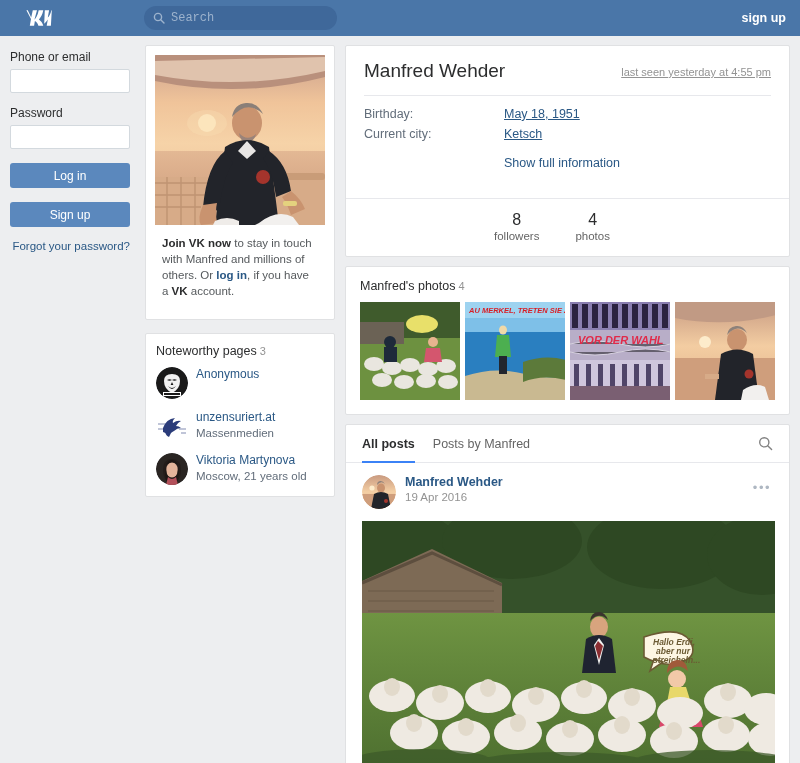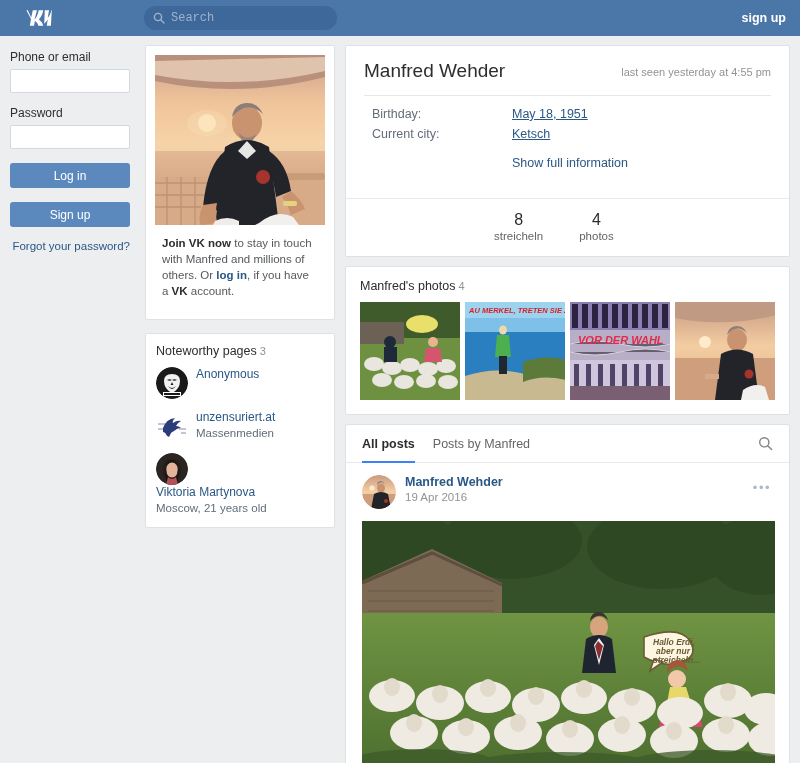--- a/index.html
+++ b/index.html
@@ -83,43 +83,43 @@
     font-size: 11.5px; color: #55595c; line-height: 16px;
     padding: 10px 7px 11px 7px;
   }
   .join-text b { color: #2c2d2e; }
   .join-text a { color: #2a5885; text-decoration: none; font-weight: bold; }
 
   .noteworthy { margin-top: 13px; padding: 10px 10px 11px 10px; }
   .nw-head { font-size: 12.5px; color: #2c2d2e; margin-bottom: 9px; }
   .nw-head .cnt { color: #939393; font-size: 11px; margin-left: 3px; }
   .nw-item { display: flex; margin-bottom: 11px; }
-  .nw-item:last-child { margin-bottom: 0; flex-direction: column; }
+  .nw-item:last-child { margin-bottom: 0; }
   .nw-av {
     width: 32px; height: 32px; border-radius: 50%;
     flex: 0 0 32px; overflow: hidden; margin-right: 8px;
     background: #d9dde2;
   }
   .nw-av.sq { border-radius: 0; background: #ffffff; }
   .nw-name { color: #2a5885; font-size: 12px; text-decoration: none; display: block; }
   .nw-desc { color: #626d7a; font-size: 11.5px; line-height: 14.5px; margin-top: 2px; }
 
   
   .main-col { width: 455px; padding: 9px 0 0 10px; }
   .main-card { width: 445px; }
 
   .prof-head { padding: 14px 18px 0 18px; position: relative; }
   .prof-name { font-size: 19px; color: #2c2d2e; font-weight: normal; }
   .last-seen {
     position: absolute; right: 18px; top: 20px;
-    font-size: 11px; color: #939393;
+    font-size: 11px; color: #939393; text-decoration: underline;
   }
   .divider { height: 1px; background: #e7e8ec; margin: 13px 0 0 0; }
 
-  .info-rows { padding: 11px 24px 14px 18px; margin-left: 8px; }
+  .info-rows { padding: 11px 24px 14px 18px; }
   .info-row { display: flex; font-size: 12.5px; margin-bottom: 6px; }
   .info-key { width: 140px; color: #626d7a; }
   .info-val { color: #2a5885; }
   .show-full {
     display: inline-block; margin-left: 140px; margin-top: 9px;
     color: #2a5885; font-size: 12.5px; text-decoration: none;
   }
 
   .counters { display: flex; padding: 12px 0 14px 148px; }
   .counter { text-align: center; margin-right: 36px; }
@@ -339,21 +339,21 @@
           <a class="info-val" href="#">Ketsch</a>
         </div>
         <a class="show-full" href="#">Show full information</a>
       </div>
 
       <div class="divider"></div>
 
       <div class="counters">
         <a class="counter" href="#" style="text-decoration:none">
           <div class="num">8</div>
-          <div class="lbl">streicheln</div>
+          <div class="lbl">followers</div>
         </a>
         <a class="counter" href="#" style="text-decoration:none">
           <div class="num">4</div>
           <div class="lbl">photos</div>
         </a>
       </div>
     </div>
 
     <div class="card main-card photos-card">
       <div class="photos-head">

